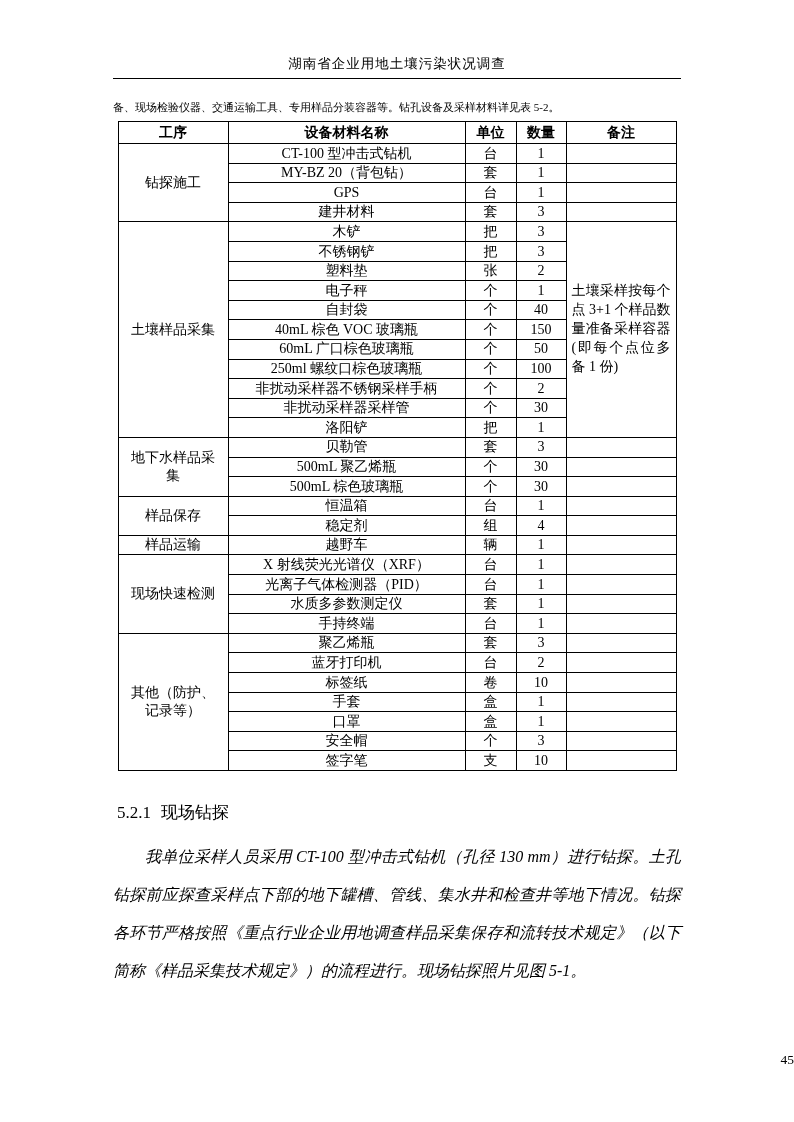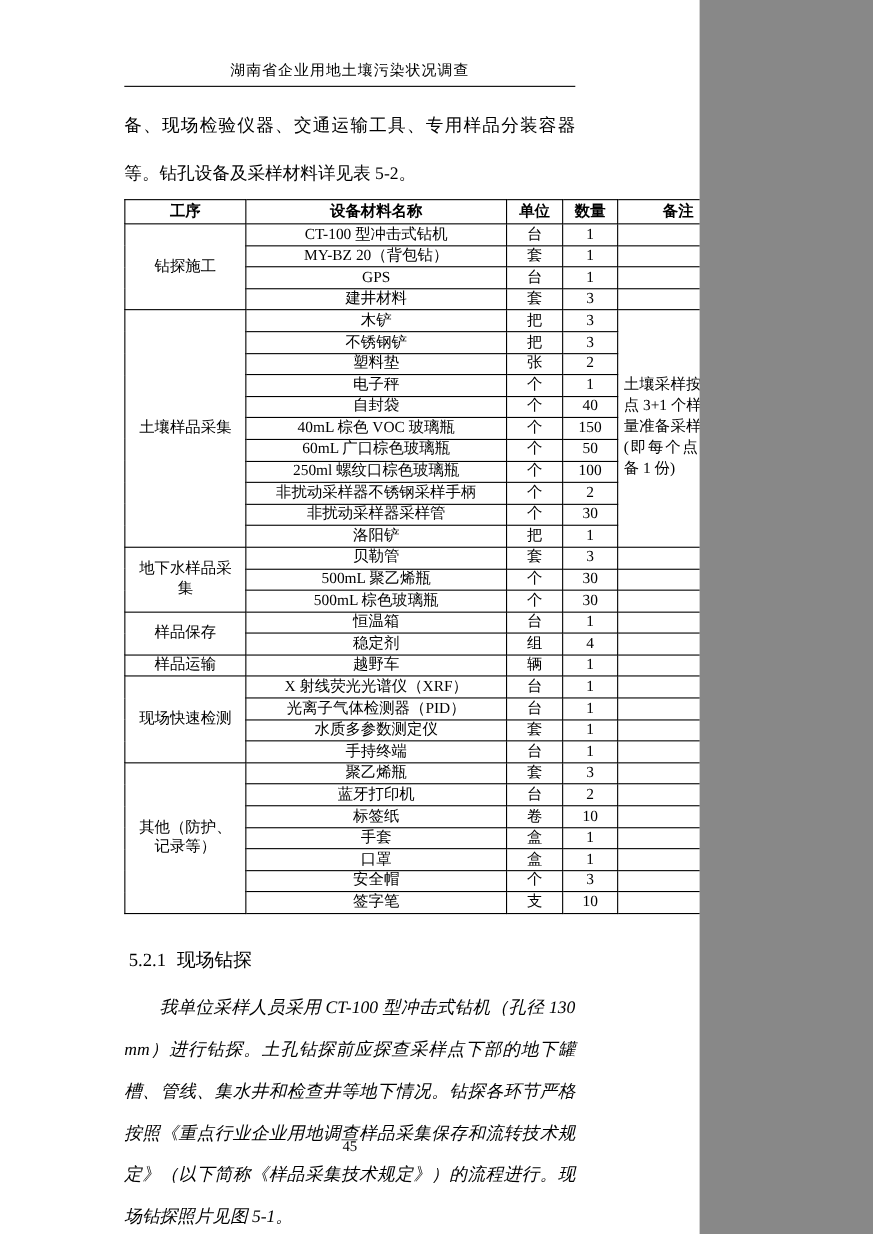--- a/index.html
+++ b/index.html
@@ -1,27 +1,27 @@
 <!DOCTYPE html>
 <html lang="zh"><head>
 <meta charset="utf-8">
 <style>
   html,body{margin:0;padding:0;background:#888;}
   .page{
-    width:636px;height:1122px;background:#ffffff;position:relative;
+    width:794px;height:1122px;background:#ffffff;position:relative;
     box-sizing:border-box;padding:55px 113px 0 113px;
     font-family:"Liberation Serif","DejaVu Serif",serif;color:#000;
     overflow:hidden;
   }
   .doc-header{
     text-align:center;font-size:13.5px;letter-spacing:1px;
     padding-bottom:5px;border-bottom:1.6px solid #000;
   }
   .intro{
-    margin:14px 0 0 0;font-size:16px;line-height:44px;
+    margin:14px 0 0 0;font-size:11px;line-height:28px;
     text-align:justify;
   }
   .tbl-caption{
     text-align:center;font-weight:bold;font-size:15.5px;
     margin:6px 0 5px 0;letter-spacing:0.5px;
   }
   table.equip{
     width:558px;margin:0 auto;border-collapse:collapse;table-layout:fixed;
     font-size:14px;
   }
@@ -43,22 +43,22 @@
   .h2 .sec-num{margin-right:14px;}
   .h3{
     margin:30px 0 0 4px;font-size:17px;font-weight:normal;
   }
   .h3 .sec-num{margin-right:10px;}
   .body-par{
     margin:14px 0 0 0;font-size:16px;line-height:38px;
     text-indent:2em;text-align:justify;font-style:italic;
   }
   .page-footer{
-    position:absolute;left:0;bottom:72px;width:100%;
-    text-align:center;font-size:13.5px;
+    position:absolute;left:0;bottom:54px;width:100%;
+    text-align:right;font-size:13.5px;
   }
 </style>
 </head>
 <body>
 
 <div class="page">
 
   <div class="doc-header">
     <span>湖南省企业用地土壤污染状况调查</span>
   </div>

